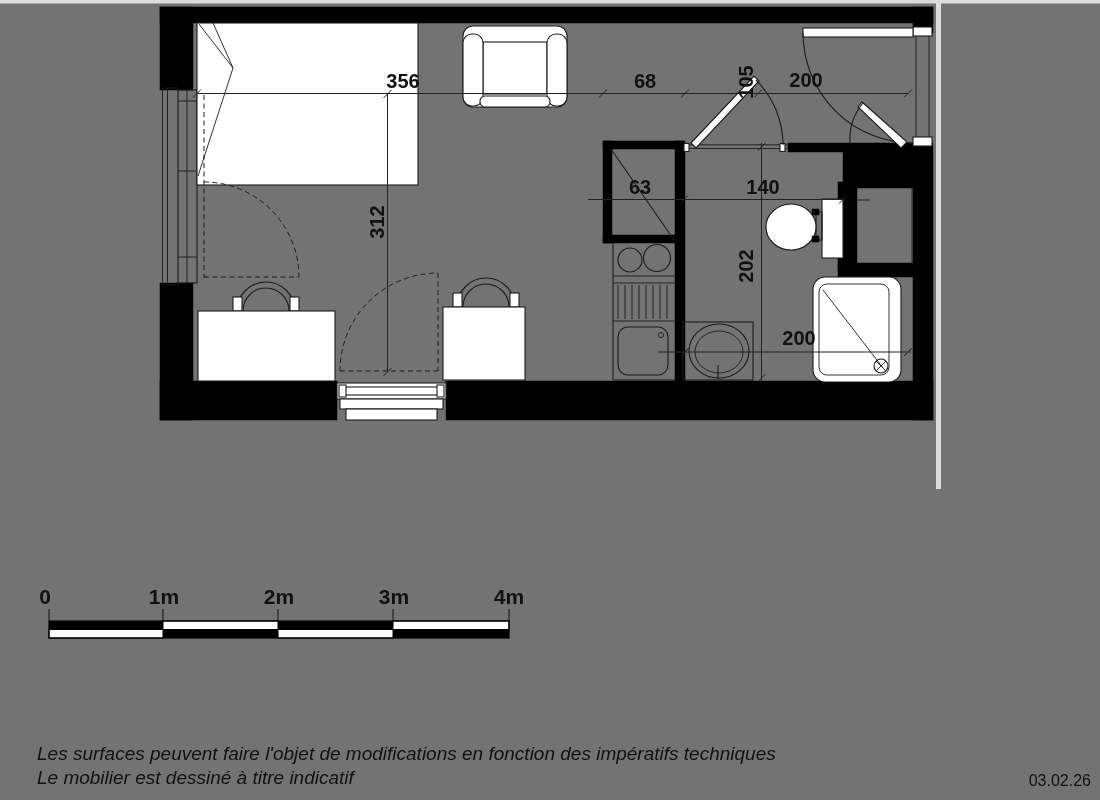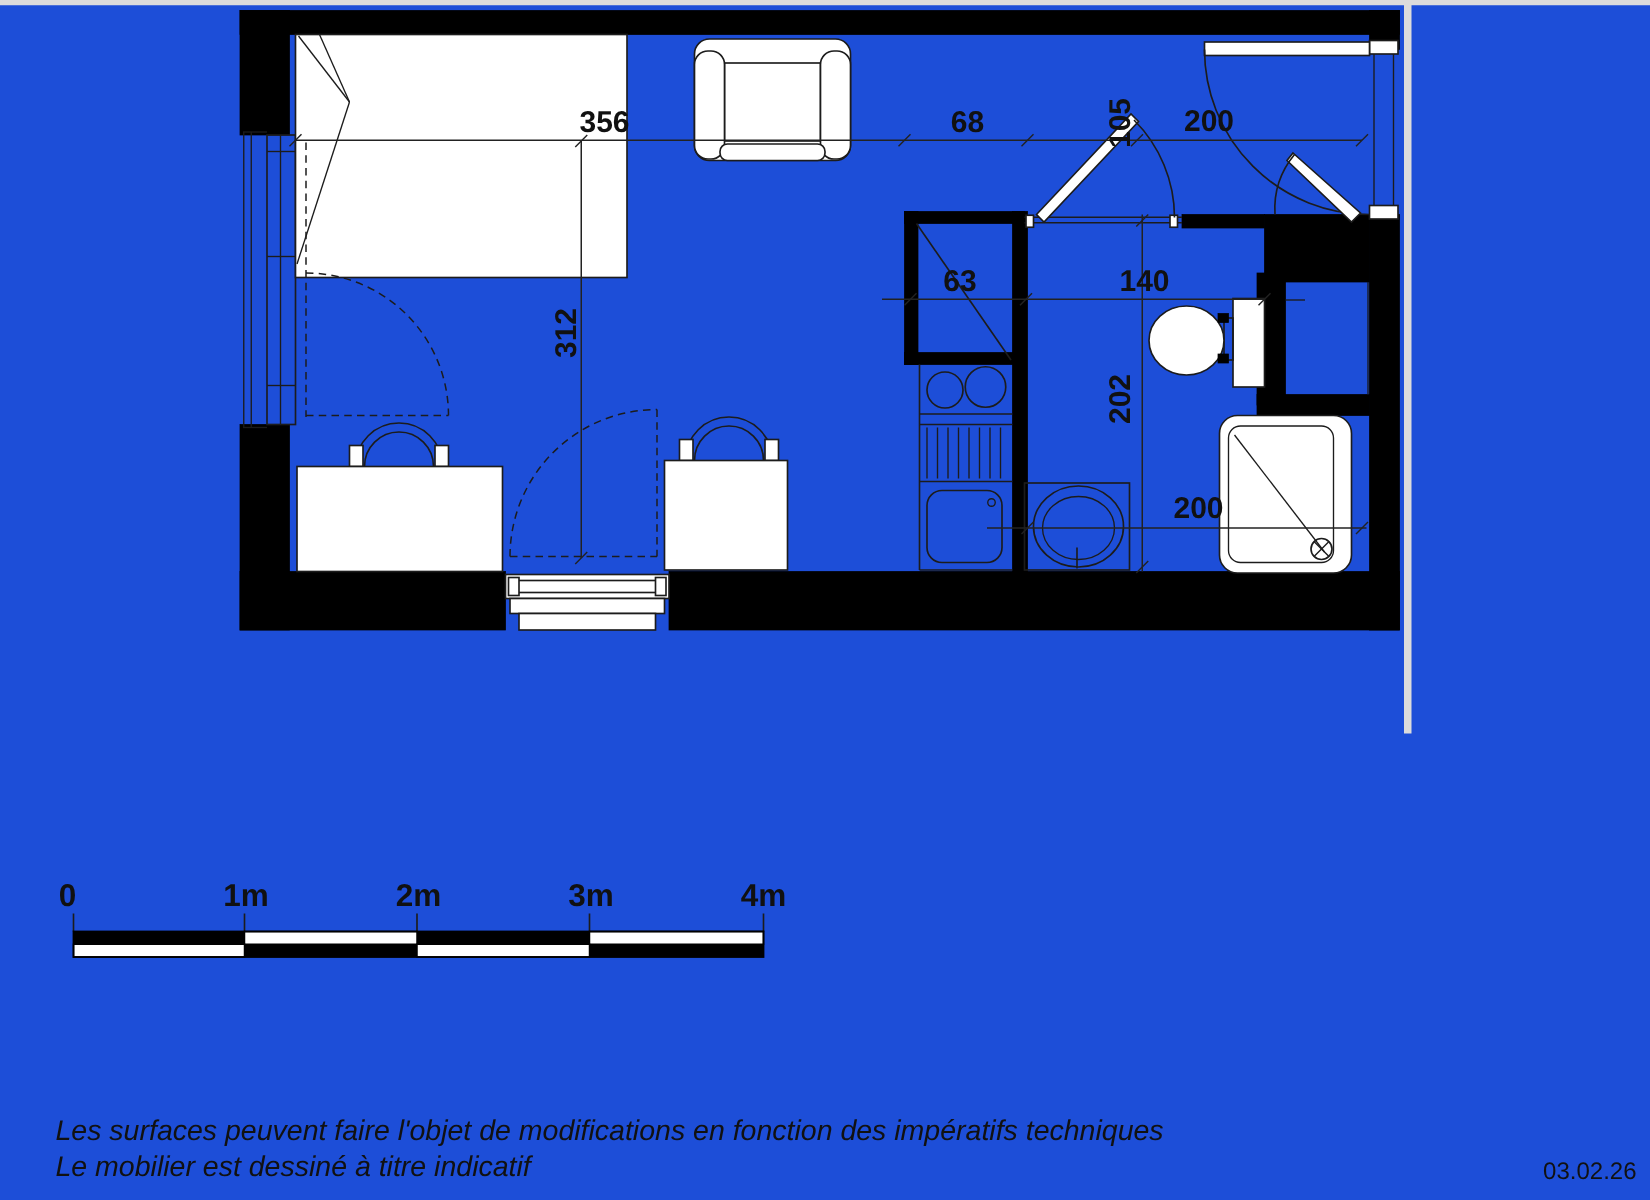--- a/index.html
+++ b/index.html
@@ -1,16 +1,16 @@
 <!DOCTYPE html>
 <html style="--wall: #000000; --line: #1c1c1c; --page_edge: #dcdcdc;"><head>
 <meta charset="utf-8">
 <style>
   html,body{margin:0;padding:0;background:#ffffff;}
-  #page{position:relative;width:1100px;height:800px;background:#1d4ed8;overflow:hidden;
+  #page{position:relative;width:1100px;height:800px;background:#737373;overflow:hidden;
         font-family:"Liberation Sans",sans-serif;}
   svg{position:absolute;left:0;top:0;}
   .wall{fill:var(--wall,#000);stroke:var(--wall,#000);stroke-width:.5;}
   .ln{stroke:var(--line,#1c1c1c);stroke-width:1.1;fill:none;}
   .lnf{stroke:var(--line,#1c1c1c);stroke-width:1.1;fill:#ffffff;}
   .thin{stroke-width:.9;}
   .dash{stroke-dasharray:5 3.5;stroke-width:1;}
   .dim{stroke:#222;stroke-width:1;fill:none;}
   text{fill:#111;}
   .dimtxt{font-size:20px;font-weight:bold;text-anchor:middle;}

